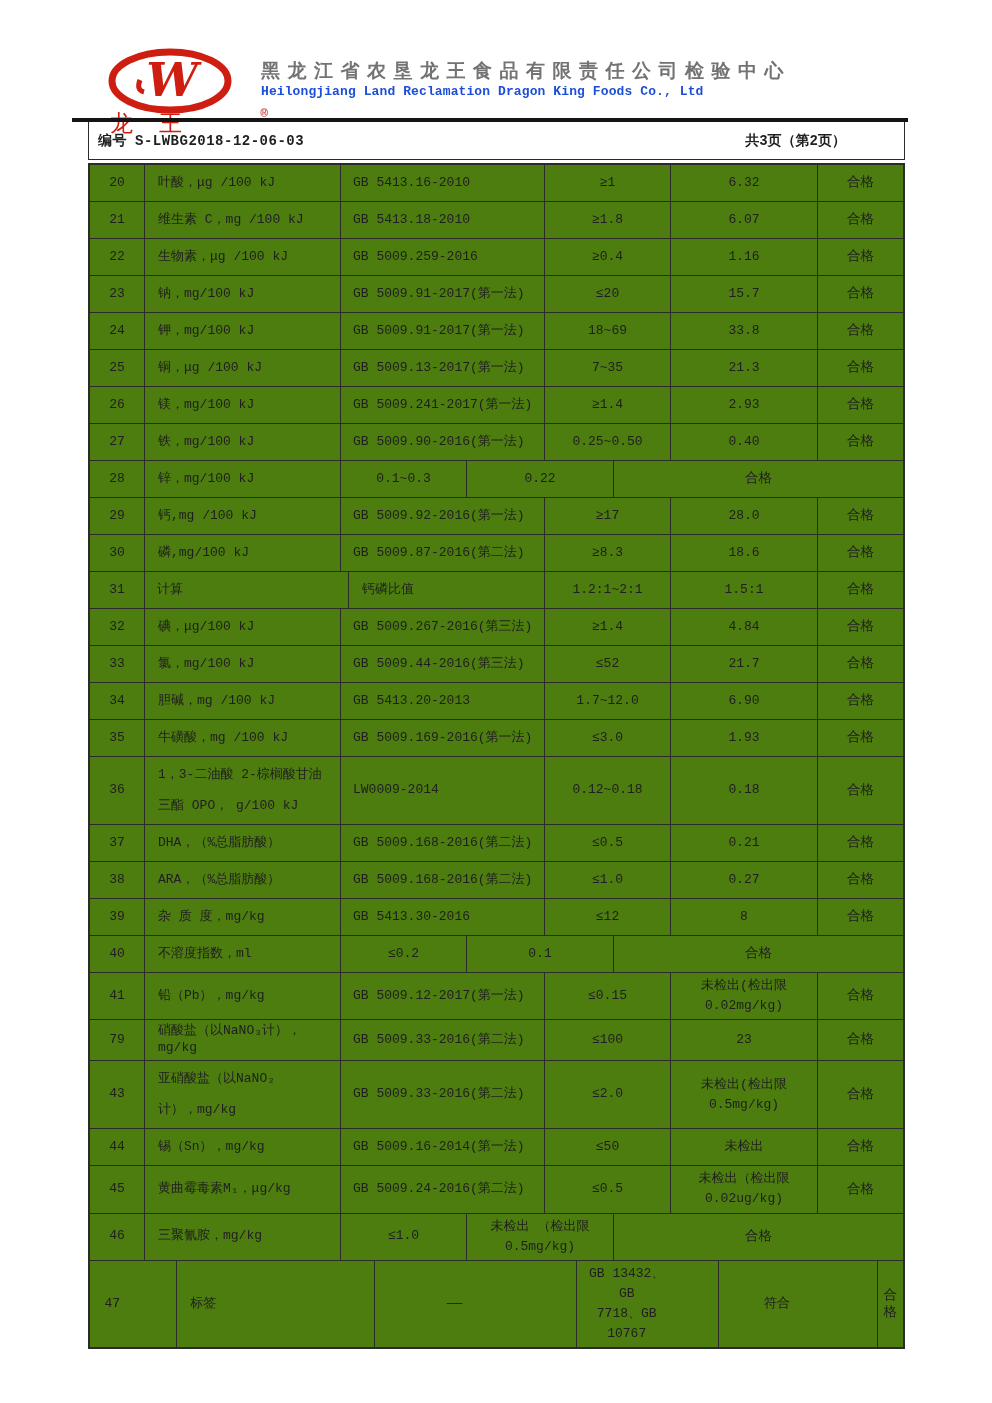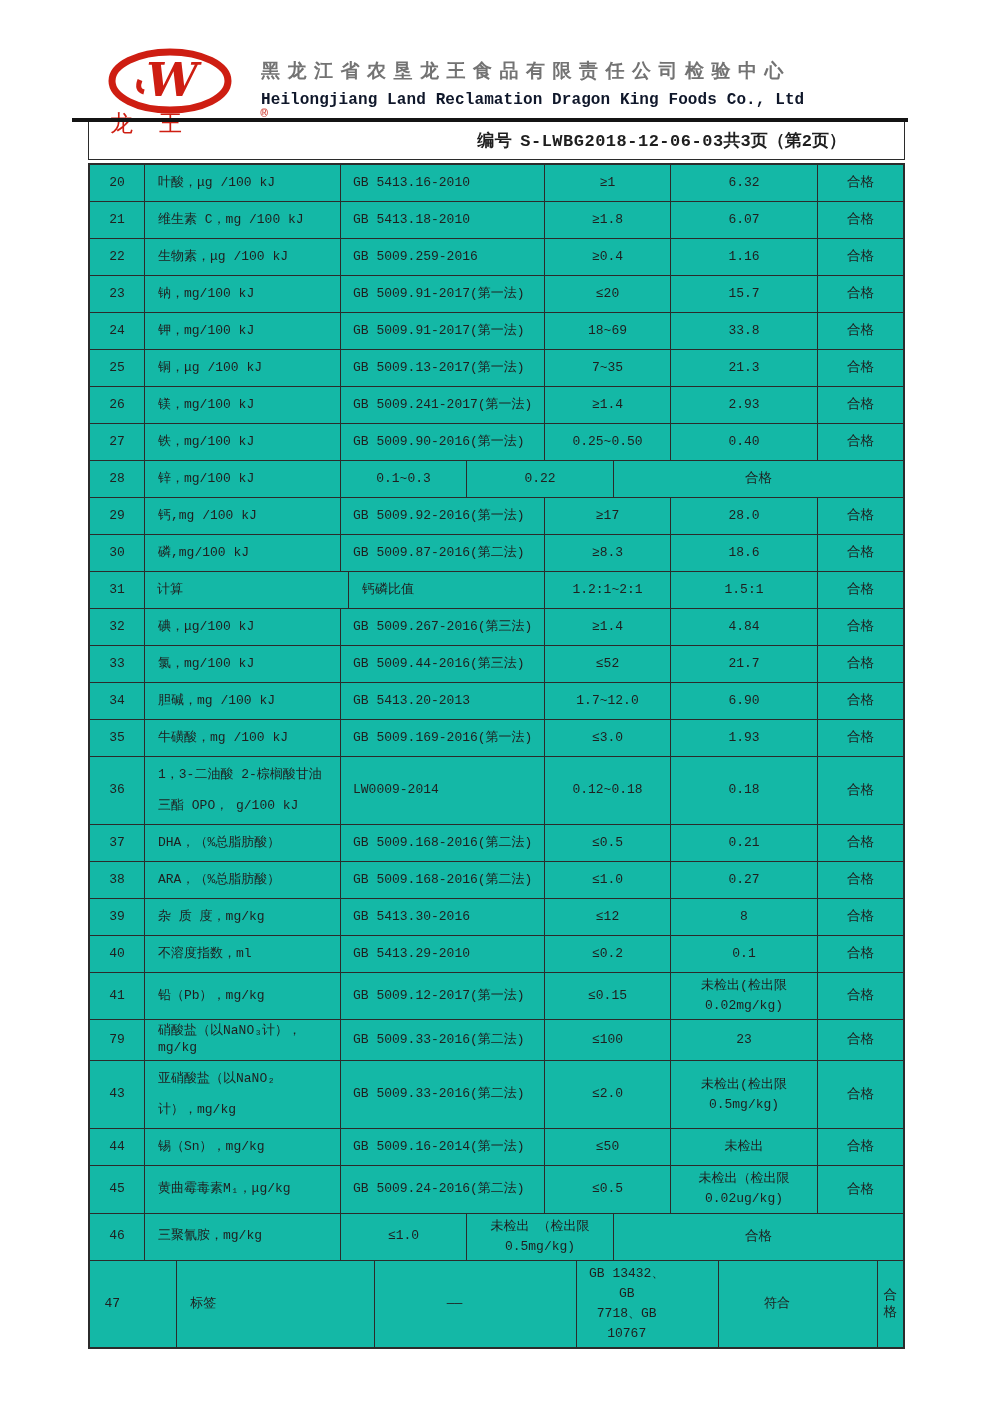--- a/index.html
+++ b/index.html
@@ -23,44 +23,44 @@
   .logo-reg {
     position:absolute; right:-14px; bottom:18px;
     color:#d4554c; font-size:13px; font-weight:bold;
   }
   .titles { position:absolute; left:261px; top:58px; width:650px; }
   .title-cn {
     font-size:19px; font-weight:bold; letter-spacing:7.5px;
     white-space:nowrap; color:#737373;
   }
   .title-en {
-    margin-top:7px; font-size:16px; font-weight:600;
-    letter-spacing:0.1px; white-space:nowrap; color:#0f172a;
+    font-size:13px; font-weight:600;
+    letter-spacing:0.1px; white-space:nowrap; color:#1d4ed8;
   }
   
   .rule {
     position:absolute; left:72px; top:118px;
     width:836px; height:4px; background:#141414;
   }
   .meta-box {
     position:absolute; left:88px; top:122px;
     width:817px; height:38px; box-sizing:border-box;
     border:1.5px solid #2b2b2b; border-top:none;
-    display:flex; justify-content:flex-end; align-items:center;
-    font-size:17px; font-weight:bold;
+    display:flex; justify-content:space-between; align-items:center;
+    font-size:14px; font-weight:bold;
   }
   .meta-left { padding-left:9px; letter-spacing:0.5px; }
   .meta-left .sep { display:inline-block; width:8px; }
   .meta-right { padding-right:58px; }
   
   .rtable {
     position:absolute; left:88px; top:163px;
     width:817px; box-sizing:border-box;
     border:2px solid #2b2b2b;
-    background:#14b8a6;
+    background:#4d7c0f;
   }
   .row { display:flex; align-items:stretch; border-top:1.4px solid #2b2b2b; min-height:36px; }
   .row:first-child { border-top:none; }
   .row:last-child { min-height:70px;gap:42px; }
   .cell {
     box-sizing:border-box; border-left:1.4px solid #2b2b2b;
     display:flex; align-items:center;
     padding:3px 6px; font-size:13px; line-height:1.3;
     white-space:pre-line;
   }
@@ -262,21 +262,20 @@
         <div class="cell col-no">39</div>
         <div class="cell col-item">杂 质 度，mg/kg</div>
         <div class="cell col-method">GB 5413.30-2016</div>
         <div class="cell col-limit">≤12</div>
         <div class="cell col-result">8</div>
         <div class="cell col-conclusion">合格</div>
       </div>
       <div class="row">
         <div class="cell col-no">40</div>
         <div class="cell col-item">不溶度指数，ml</div>
-        <div class="cell col-method">GB 5413.29-2010</div>
         <div class="cell col-limit">≤0.2</div>
         <div class="cell col-result">0.1</div>
         <div class="cell col-conclusion">合格</div>
       </div>
       <div class="row">
         <div class="cell col-no">41</div>
         <div class="cell col-item">铅（Pb），mg/kg</div>
         <div class="cell col-method">GB 5009.12-2017(第一法)</div>
         <div class="cell col-limit">≤0.15</div>
         <div class="cell col-result multiline">未检出(检出限

